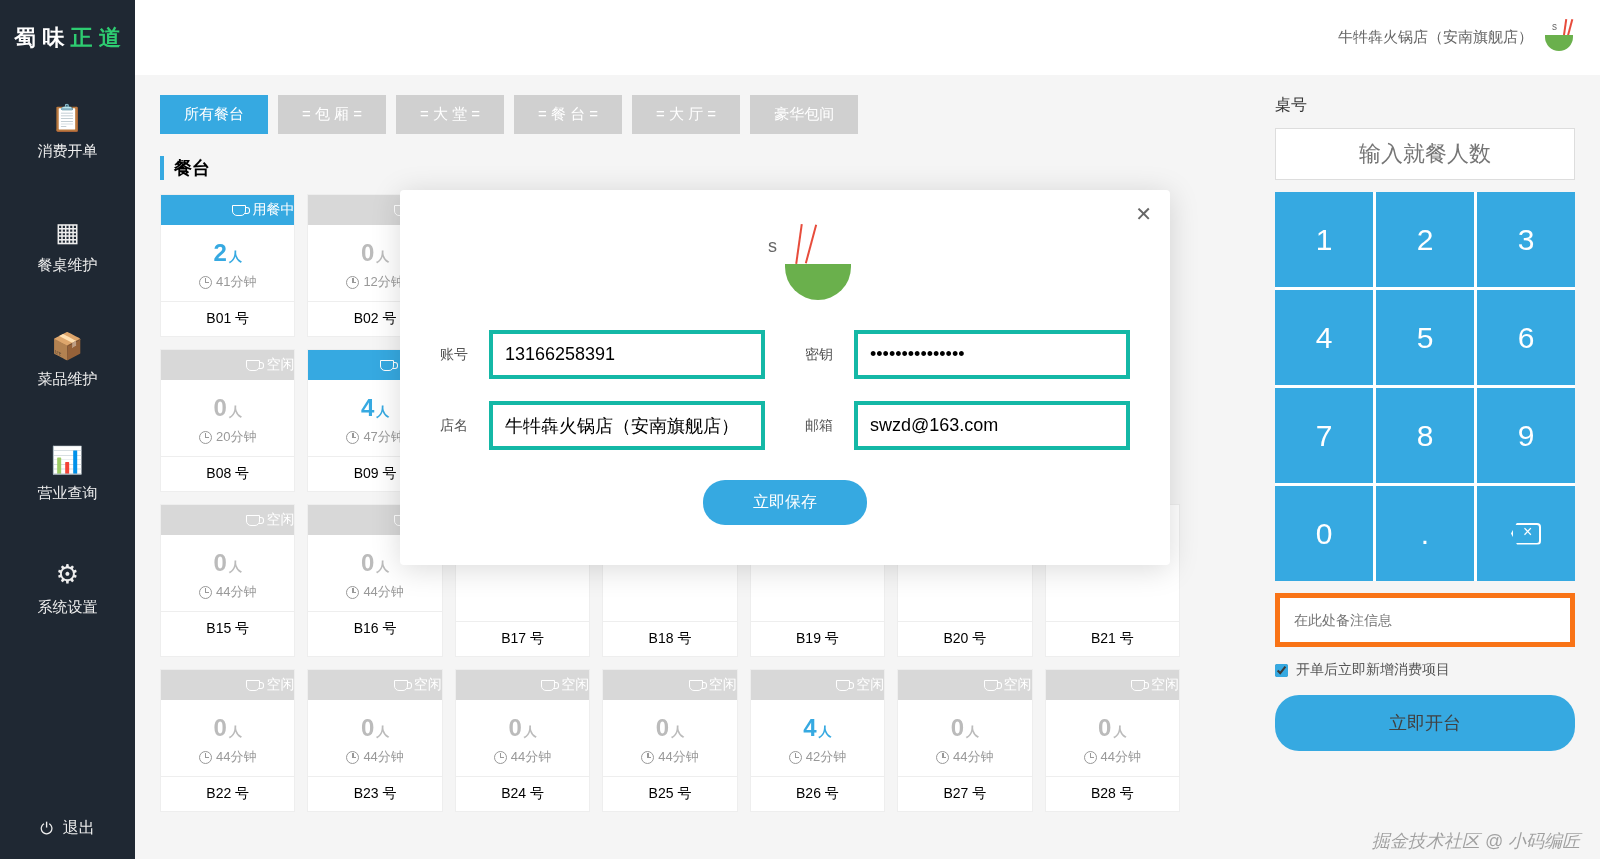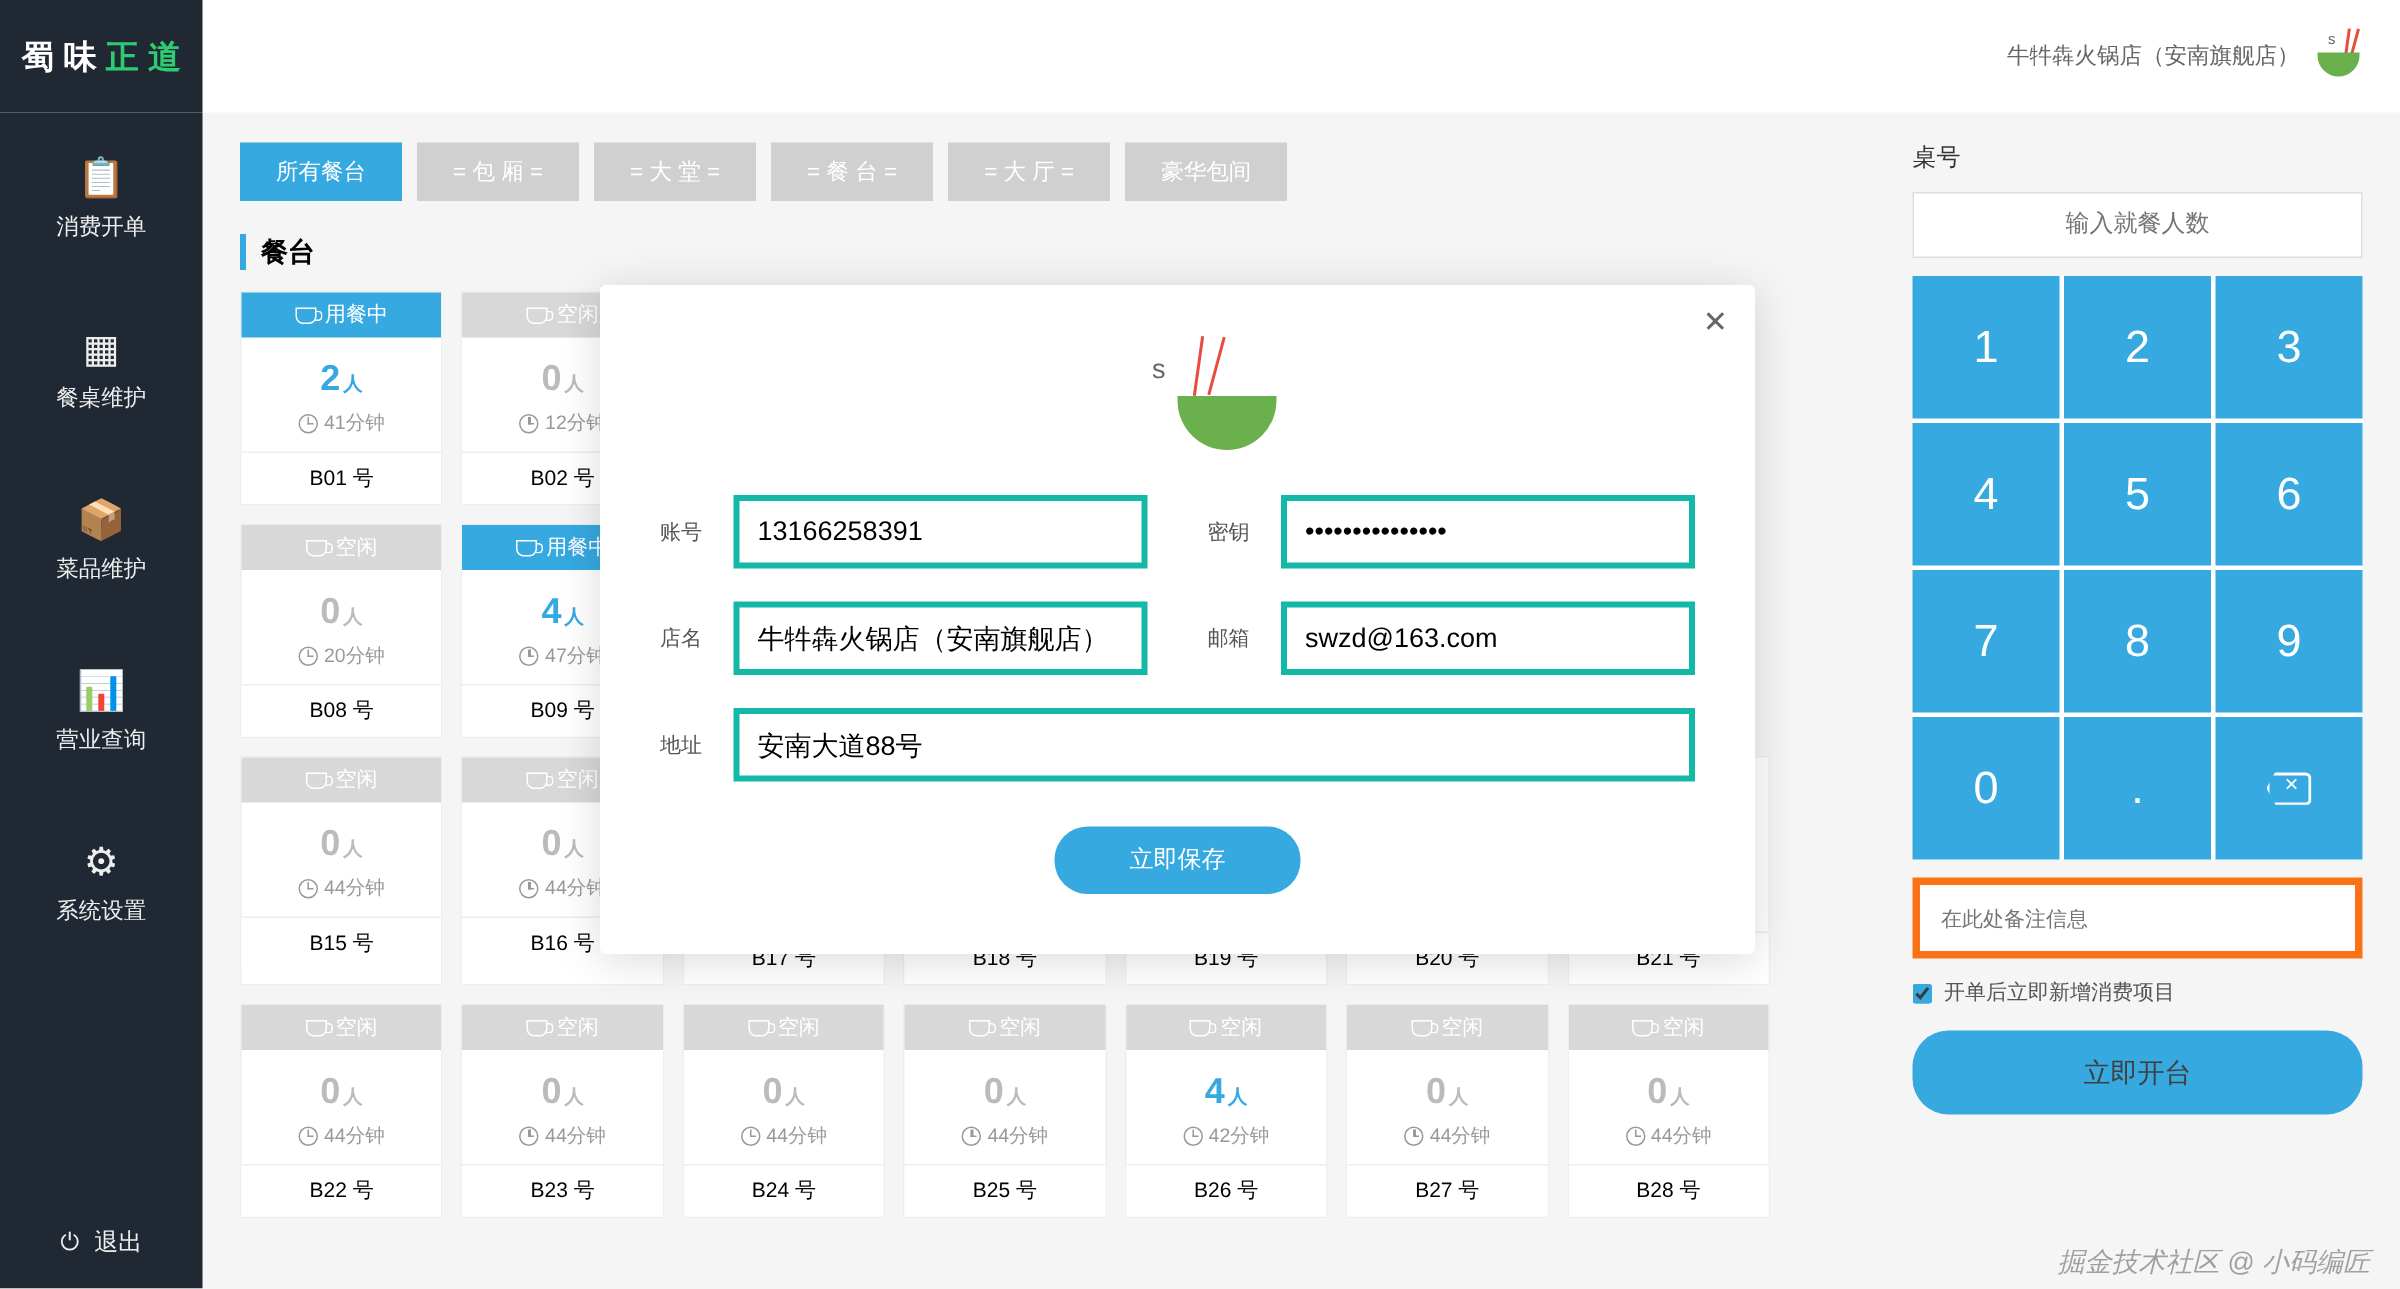--- a/index.html
+++ b/index.html
@@ -21,32 +21,32 @@
 .nav-icon{font-size:26px;margin-bottom:8px;display:block}
 .exit-btn{margin-top:auto;padding:20px 10px;color:#eee;display:flex;align-items:center;justify-content:center;gap:10px;font-size:16px;cursor:pointer}
 .main{position:absolute;left:135px;top:75px;right:0;bottom:0;padding:20px 25px;overflow:hidden}
 .content-left{width:1020px;float:left}
 .section-title{font-size:18px;font-weight:bold;border-left:4px solid #36a9e1;padding-left:10px;margin-bottom:14px}
 .type-tabs{display:flex;gap:10px;margin-bottom:22px}
 .type-tab{padding:10px 24px;background:#d0d0d0;color:#fff;cursor:pointer;font-size:15px}
 .type-tab.active{background:#36a9e1}
 .table-grid{display:grid;grid-template-columns:repeat(7,1fr);gap:12px}
 .table-card{background:#fff;text-align:center;border:1px solid #eee}
-.card-status{padding:6px 0;font-size:14px;display:flex;align-items:center;justify-content:center;gap:6px}
+.card-status{padding:6px 0;font-size:14px;display:flex;align-items:center;justify-content:flex-end;gap:6px}
 .status-dining{background:#36a9e1;color:#fff}
 .status-idle{background:#d8d8d8;color:#fff}
 .card-body{padding:14px 0 10px}
 .card-people{font-size:24px;font-weight:bold;color:#bbb}
 .card-people.active{color:#36a9e1}
 .people-unit{font-size:13px;margin-left:2px}
 .card-time{font-size:13px;color:#999;margin-top:6px;display:flex;align-items:center;justify-content:center;gap:4px}
 .card-num{background:#fff;border-top:1px solid #eee;padding:8px 0;font-size:14px;font-weight:normal}
 .right-panel{position:absolute;right:25px;top:20px;width:300px}
 .rp-label{font-size:16px;margin-bottom:12px;color:#333}
-.rp-input{width:100%;padding:12px;border:1px solid #ddd;text-align:center;font-size:16px;color:#ec4899;margin-bottom:12px;background:#fff}
+.rp-input{width:100%;padding:12px;border:1px solid #ddd;text-align:center;font-size:22px;color:#ec4899;margin-bottom:12px;background:#fff}
 .keypad{display:grid;grid-template-columns:repeat(3,1fr);gap:3px;background:#fff}
 .key{background:#36a9e1;color:#fff;height:95px;display:flex;align-items:center;justify-content:center;font-size:30px;cursor:pointer}
 .note-input{width:100%;padding:14px;border:5px solid #f97316;margin-top:12px;color:#6d28d9;font-size:14px;background:#fff}
 .checkbox-row{display:flex;align-items:center;gap:8px;margin-top:14px;font-size:14px;color:#555}
 .checkbox-row input{accent-color:#36a9e1}
 .open-btn{width:100%;padding:16px;background:#36a9e1;color:#404040;border:none;border-radius:24px;font-size:18px;margin-top:16px;cursor:pointer}
 .modal-overlay{position:absolute;inset:0;background:rgba(0,0,0,0);z-index:50}
 .modal{position:absolute;left:400px;top:190px;width:770px;background:#fff;border-radius:4px;box-shadow:0 4px 30px rgba(0,0,0,0.15);z-index:60;padding:30px 40px 40px}
 .modal-close{position:absolute;top:12px;right:18px;font-size:20px;color:#666;cursor:pointer;background:none;border:none}
 .modal-logo{text-align:center;margin:20px 0 30px}
@@ -380,22 +380,16 @@
   <div class="form-row">
     <div class="form-group">
       <span class="form-label">店名</span>
       <input class="form-input" value="牛牪犇火锅店（安南旗舰店）" style="">
     </div>
     <div class="form-group">
       <span class="form-label">邮箱</span>
       <input class="form-input" value="swzd@163.com" style="">
     </div>
   </div>
-  <div class="form-row">
-    <div class="form-group" style="flex:1">
-      <span class="form-label">地址</span>
-      <input class="form-input" value="安南大道88号" style="">
-    </div>
-  </div>
   <button class="save-btn">立即保存</button>
 </div>
 
 <div class="watermark">掘金技术社区 @ 小码编匠</div>
 
 </body></html>

